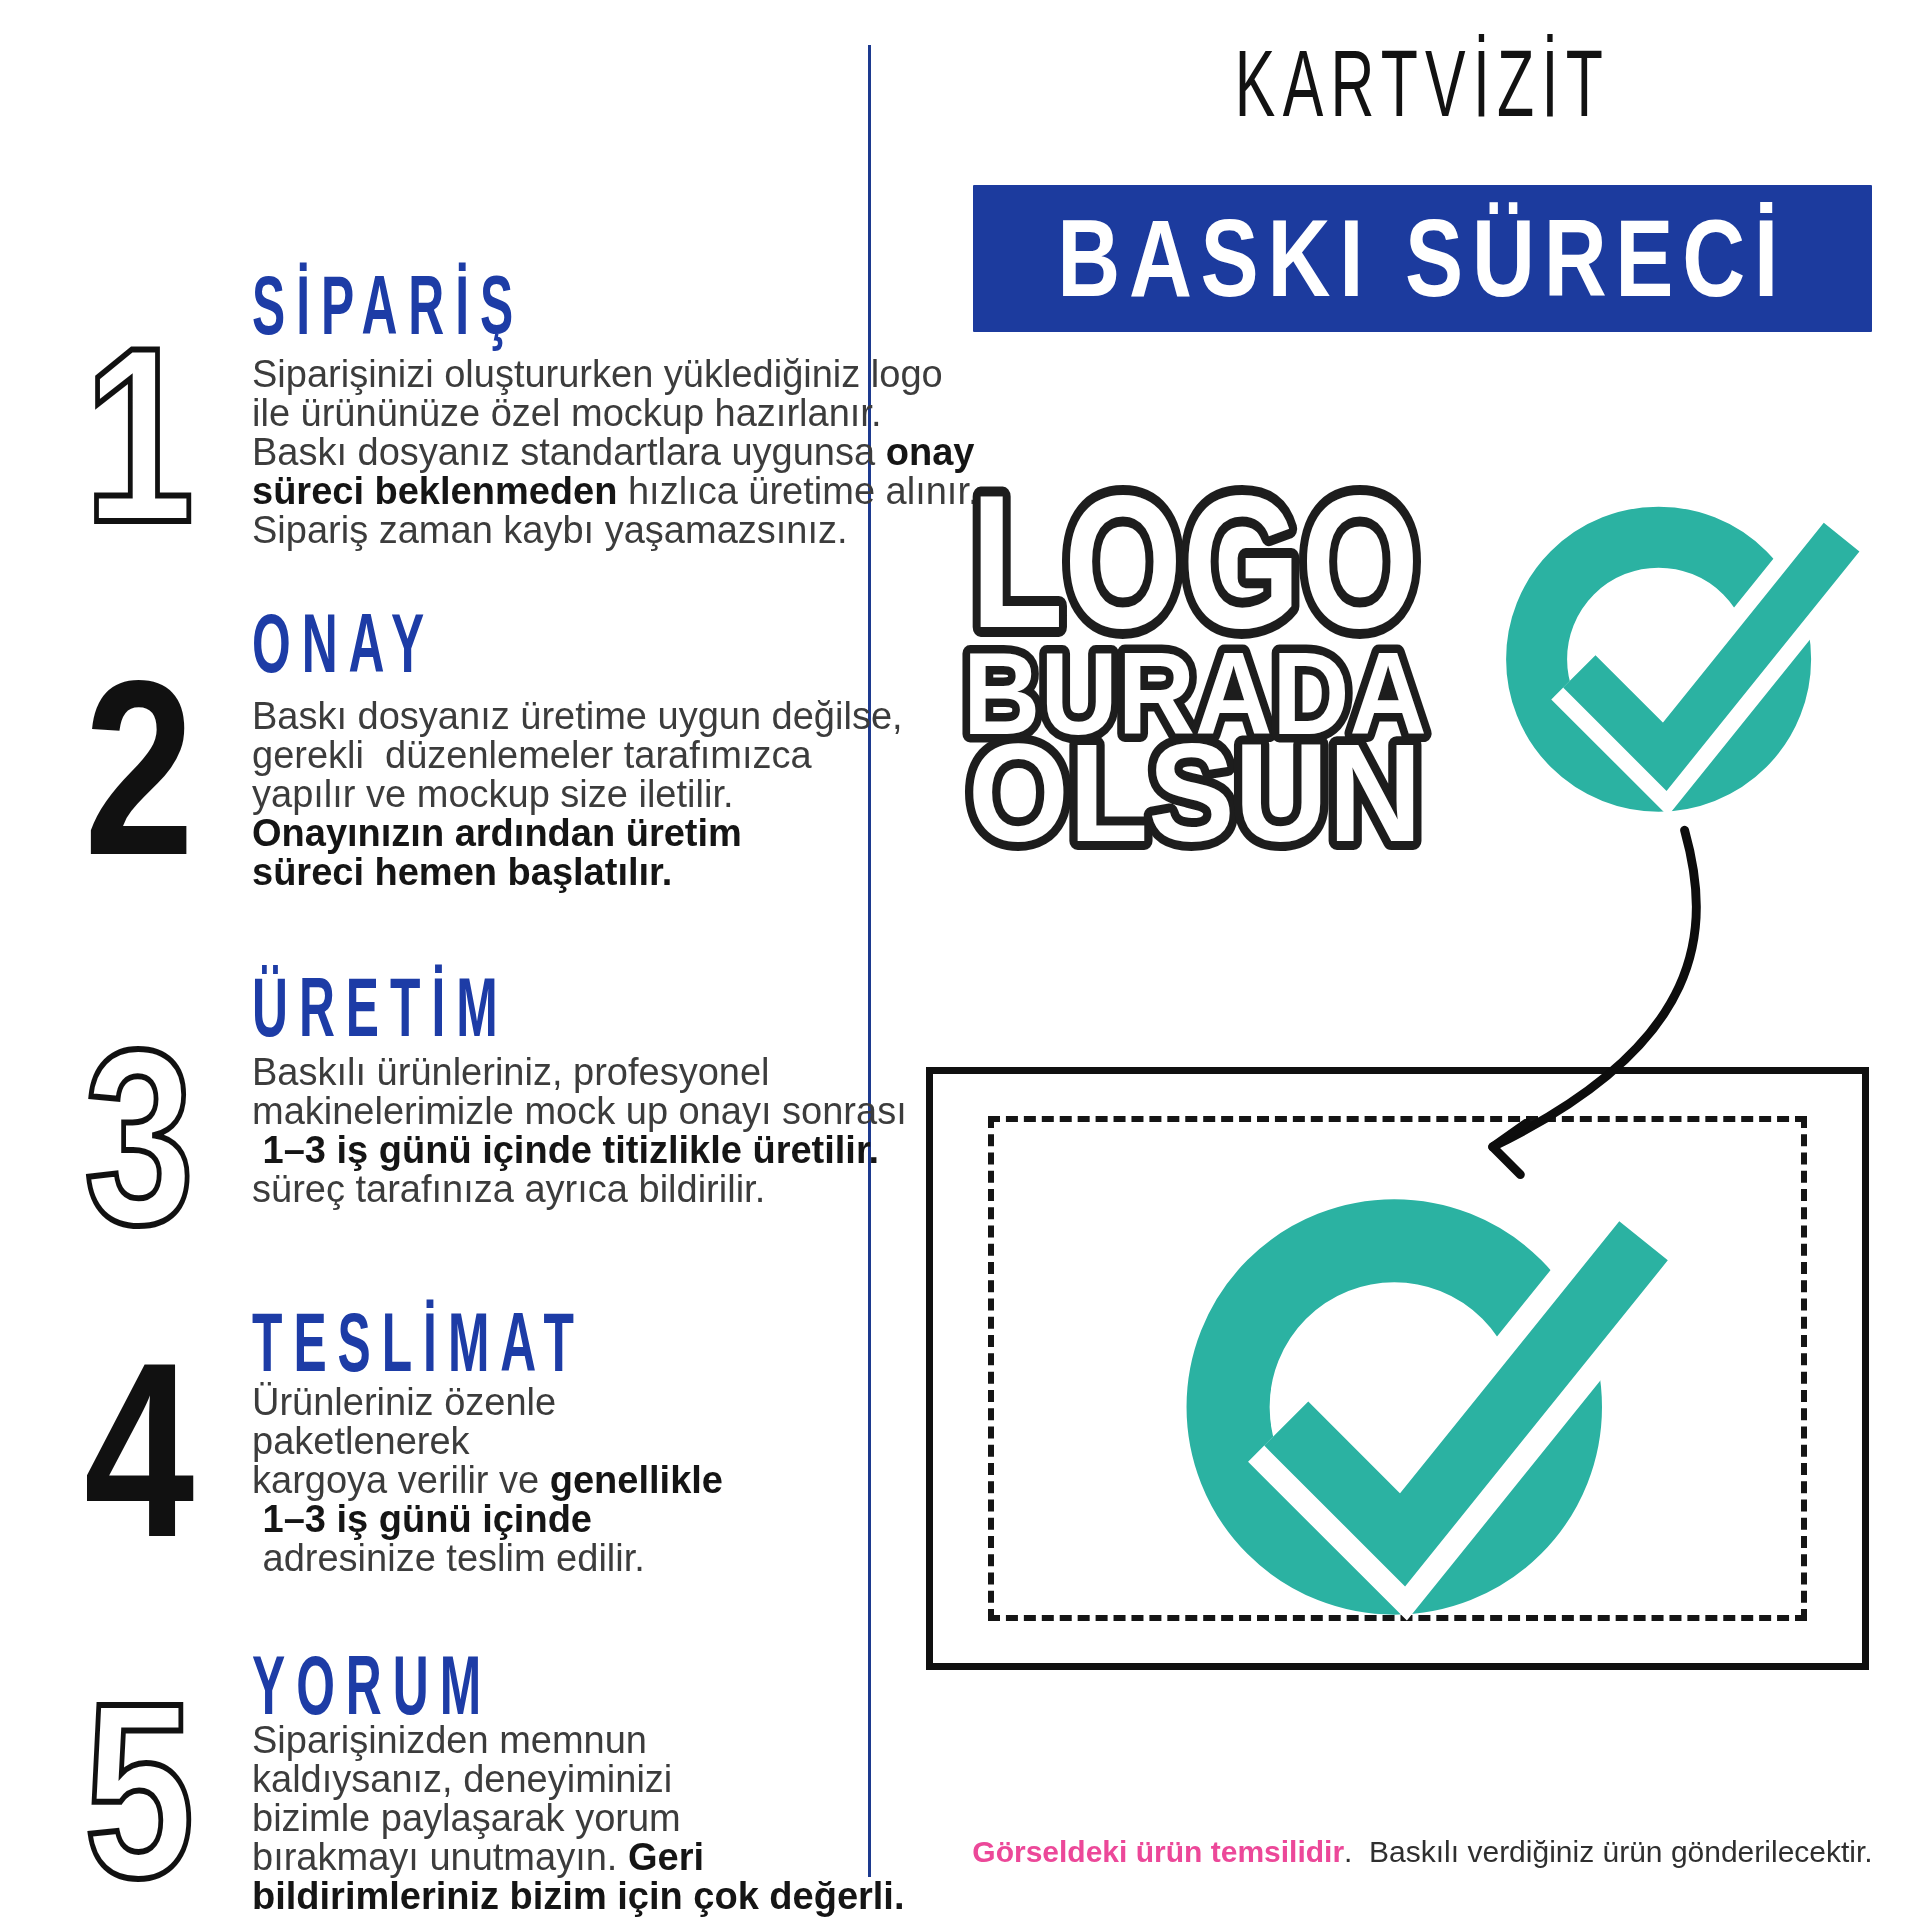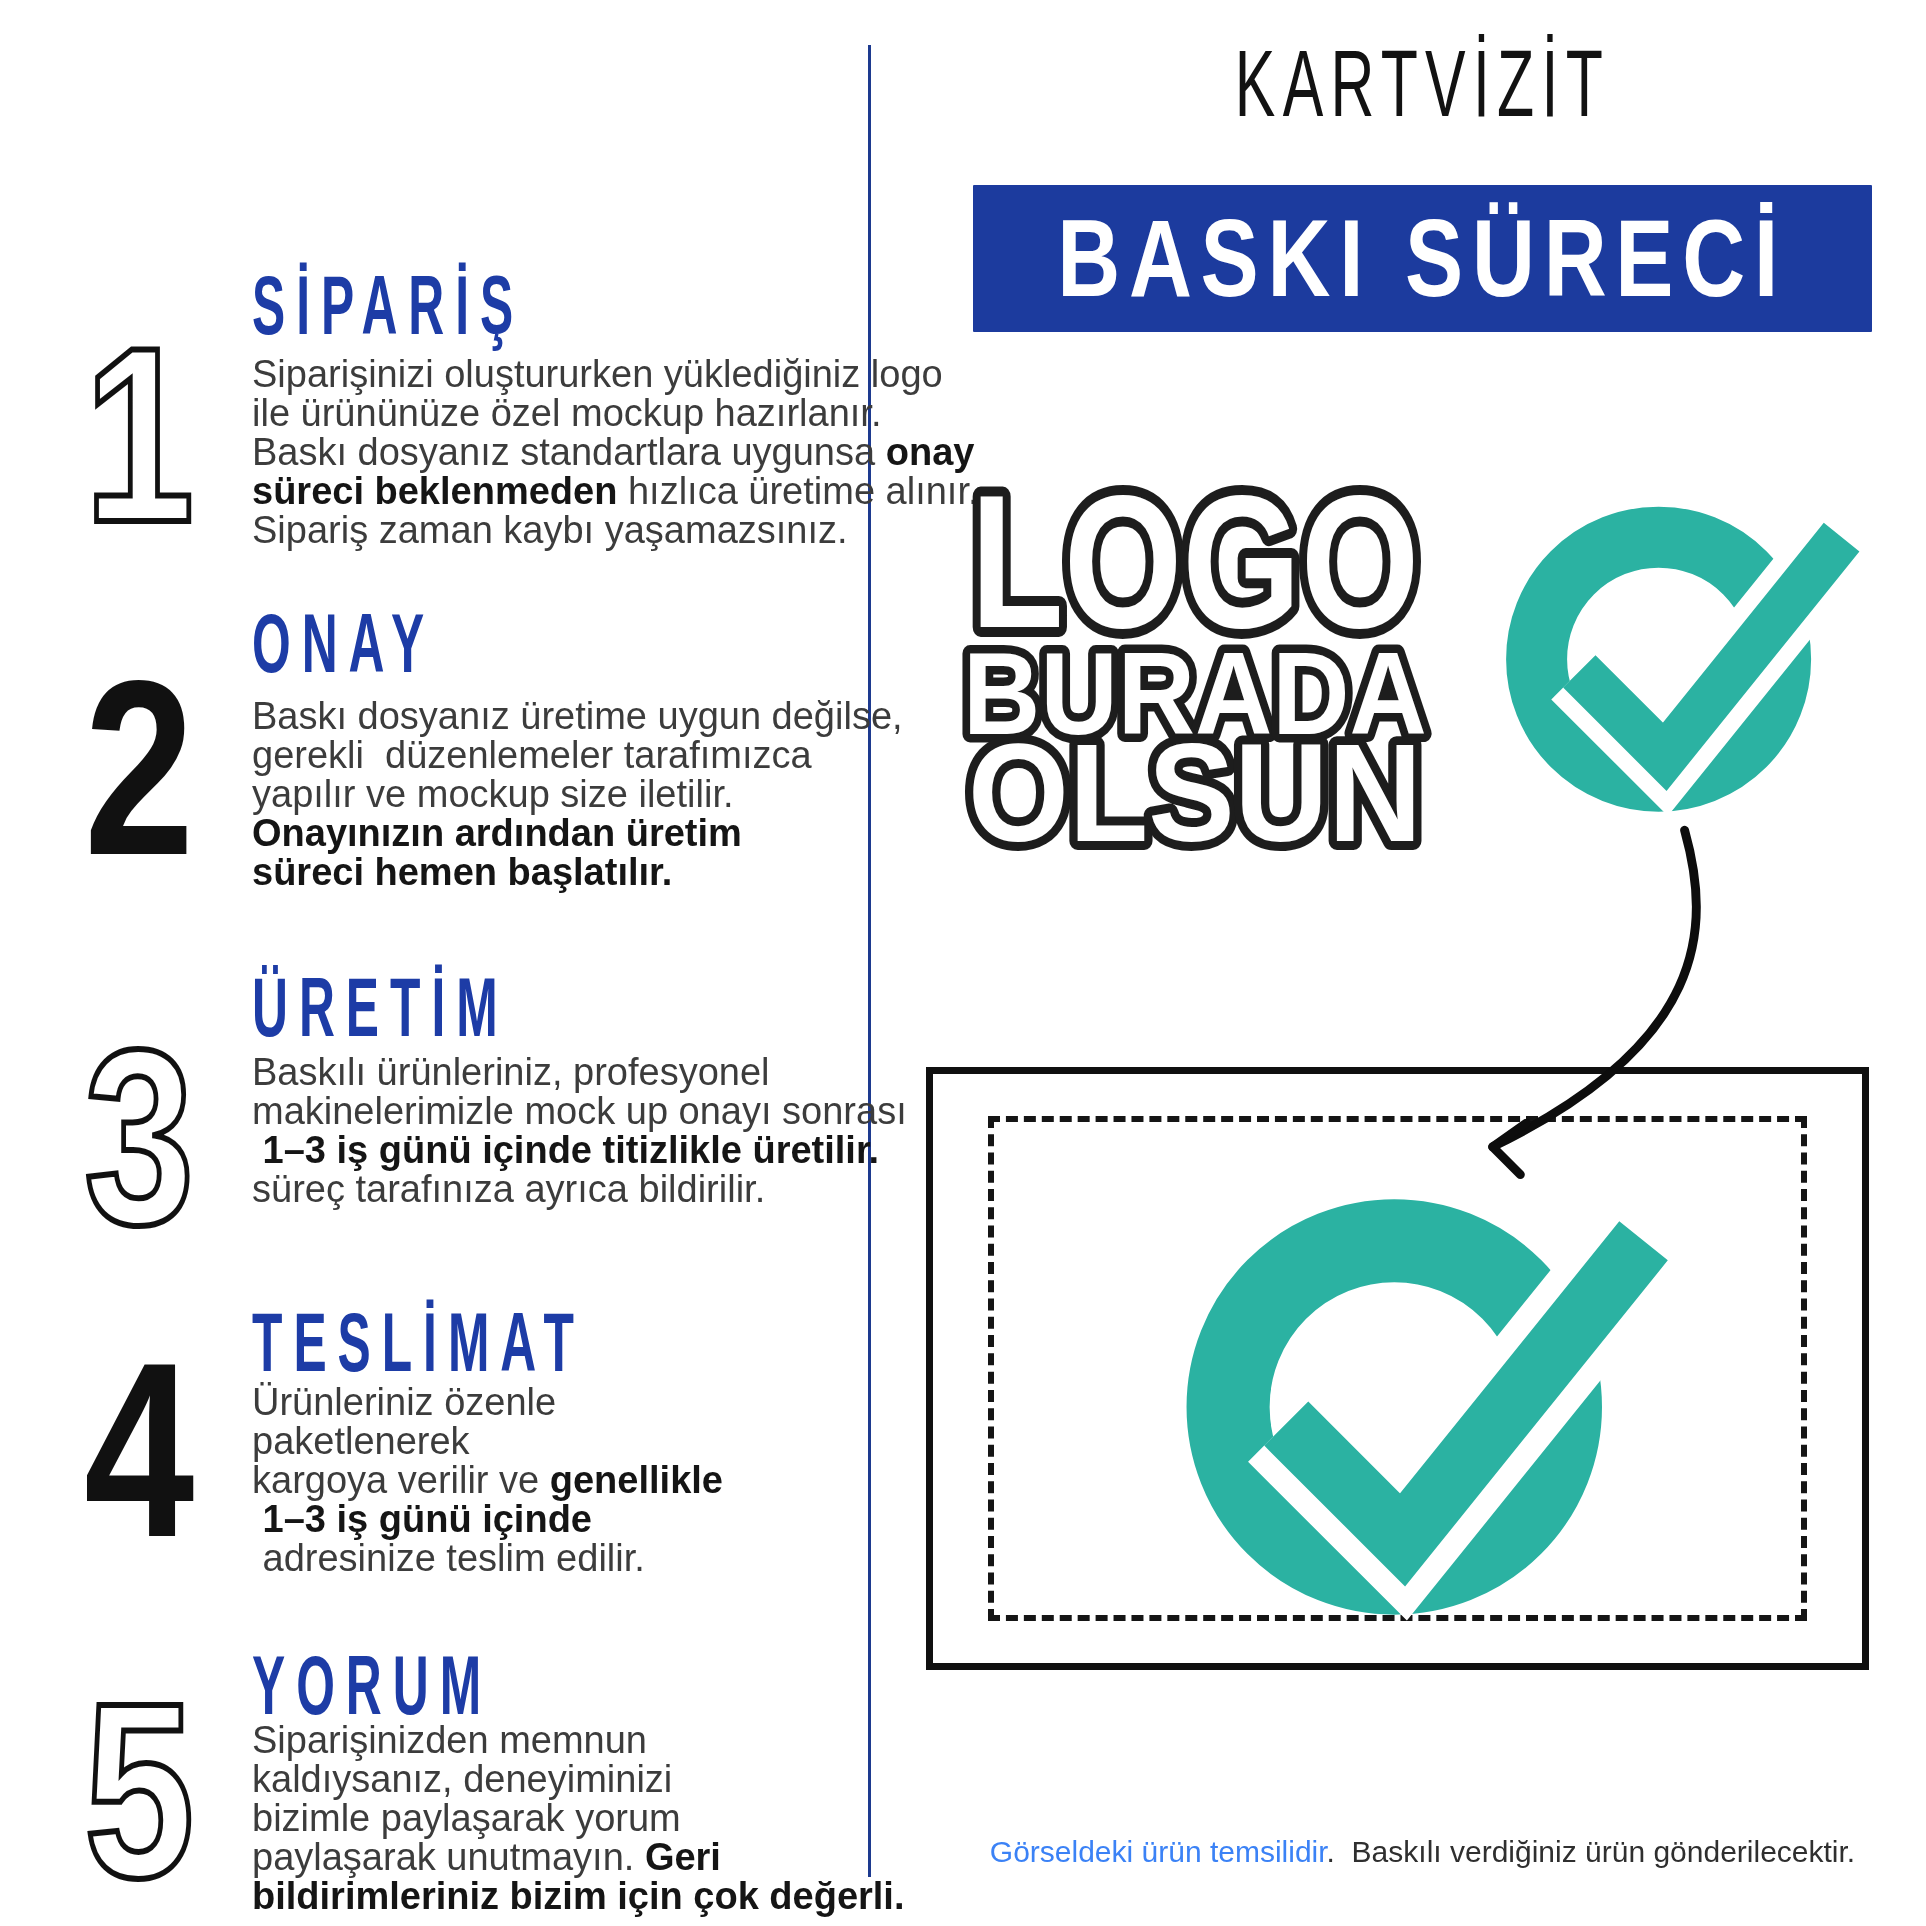--- a/index.html
+++ b/index.html
@@ -75,21 +75,21 @@
     border:7px solid #101010; box-sizing:border-box; background:#ffffff;
   }
   .card .dashed{
     position:absolute; left:55px; right:55px; top:42px; bottom:42px;
     border:6px dashed #151515;
   }
   .footer{
     position:absolute; left:918px; top:1832px; width:1009px; margin:0;
     text-align:center; font-size:30px; line-height:1.3; color:#2f2f2f; white-space:pre;
   }
-  .footer .bd{font-weight:400; color:#3b82f6;}
+  .footer .bd{font-weight:700; color:#ec4899;}
 </style>
 </head>
 <body>
 
 <div id="page">
 
   <div class="divider"></div>
 
   <section>
 
@@ -140,21 +140,21 @@
         </div>
     </div>
 
     <div class="step s5">
       <div class="num outline">5</div>
       <h2 class="ttl">YORUM</h2>
       <div class="bod">
           <div class="bline"><span>Siparişinizden memnun</span></div>
           <div class="bline"><span>kaldıysanız, deneyiminizi</span></div>
           <div class="bline"><span>bizimle paylaşarak yorum</span></div>
-          <div class="bline"><span>paylaşarak unutmayın. </span><span class="bd">Geri</span></div>
+          <div class="bline"><span>bırakmayı unutmayın. </span><span class="bd">Geri</span></div>
           <div class="bline"><span class="bd">bildirimleriniz bizim için çok değerli.</span></div>
         </div>
     </div>
 
   </section>
 
   <h1 class="title">KARTVİZİT</h1>
 
   <div class="banner">
     <span class="banner-text">BASKI SÜRECİ</span>

